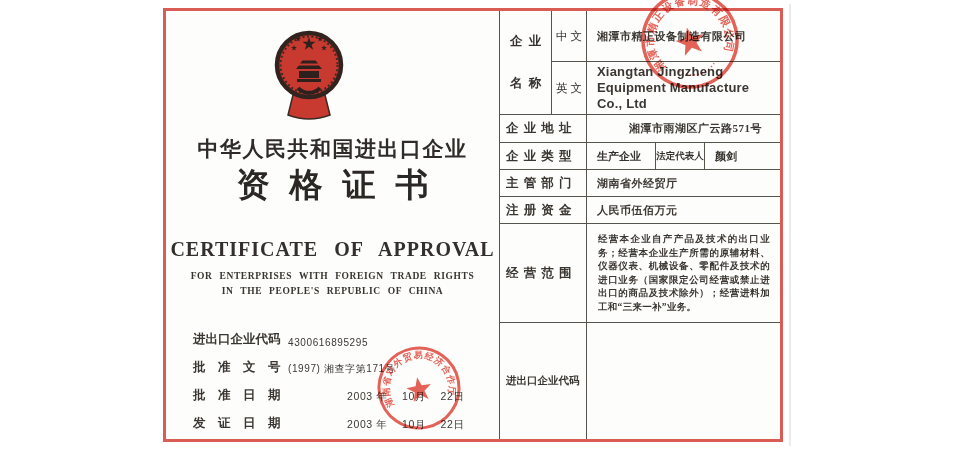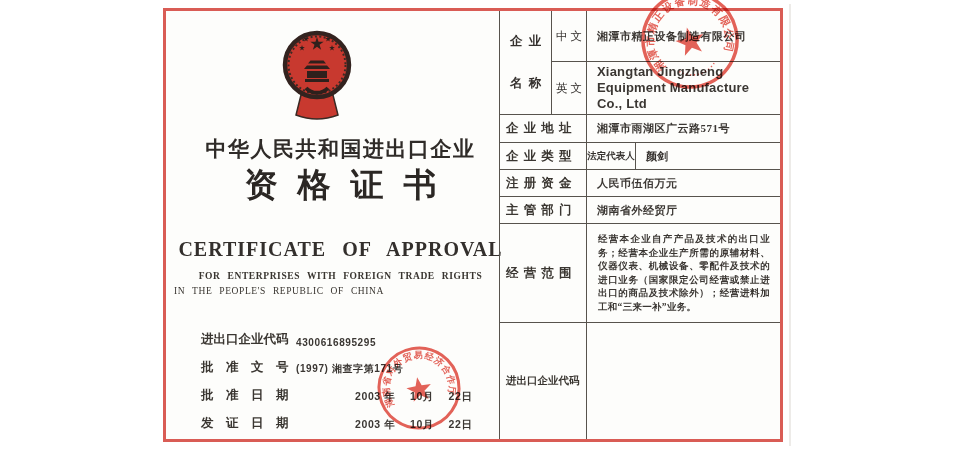--- a/index.html
+++ b/index.html
@@ -2,36 +2,36 @@
 <html><head>
 <meta charset="utf-8">
 <style>
   html,body{margin:0;padding:0;}
   body{background:#ffffff;font-family:"Liberation Serif","DejaVu Serif",serif;}
   .page{position:relative;width:975px;height:450px;background:#ffffff;overflow:hidden;}
   .scan-shadow{position:absolute;left:789px;top:4px;width:2px;height:442px;background:#edebe8;}
   .cert{position:absolute;left:163px;top:8px;width:620px;height:434px;border:3px solid #d95c55;
         box-sizing:border-box;background:#fdfdfb;color:#35312e;}
   
-  .left-pane{position:absolute;left:8px;top:0;width:333px;height:360px;}
+  .left-pane{position:absolute;left:0;top:0;width:333px;height:360px;}
   .emblem{position:absolute;left:107px;top:14px;width:72px;height:98px;}
   .t1{position:absolute;left:0;top:124px;width:333px;text-align:center;
       font-size:21px;font-weight:600;letter-spacing:1.5px;color:#2f2b28;white-space:nowrap;}
   .t2wrap{position:absolute;left:0;top:152px;width:333px;display:flex;justify-content:center;}
   .t2{font-size:33px;font-weight:700;letter-spacing:20px;margin-right:-20px;color:#2b2724;white-space:nowrap;}
   .ten{position:absolute;left:0;top:227px;width:333px;text-align:center;font-size:20px;font-weight:700;
        letter-spacing:1px;word-spacing:10px;color:#332f2c;white-space:nowrap;}
   .tsub1{position:absolute;left:0;top:260px;width:333px;text-align:center;font-size:9.5px;font-weight:700;
        letter-spacing:.6px;word-spacing:4px;color:#38342f;white-space:nowrap;}
-  .tsub2{position:absolute;left:0;top:275px;width:333px;text-align:left;font-size:9.5px;font-weight:400;
+  .tsub2{position:absolute;left:0;top:275px;width:333px;text-align:center;font-size:9.5px;font-weight:700;
        letter-spacing:.6px;word-spacing:4px;color:#38342f;white-space:nowrap;}
   .info{position:absolute;left:27px;top:322px;width:300px;}
   .info-row{display:flex;align-items:flex-end;height:15px;margin-bottom:13px;}
   .info-label{width:92px;font-size:12.5px;font-weight:600;color:#3a3631;white-space:pre;flex:none;}
-  .info-value{margin-left:3px;font-size:10px;font-weight:700;letter-spacing:.6px;color:#3b3733;
+  .info-value{margin-left:3px;font-size:10px;font-weight:400;letter-spacing:.6px;color:#3b3733;
               white-space:pre;font-family:"Liberation Sans","DejaVu Sans",sans-serif;}
   .info-row.date .info-value{margin-left:62px;font-size:10.5px;}
   
   .rtable{position:absolute;left:333px;top:0;width:281px;height:428px;border-left:1px solid #57534d;
           box-sizing:border-box;display:flex;flex-direction:column;}
   .rtable *{box-sizing:border-box;}
   .trow{display:flex;border-bottom:1px solid #57534d;flex:none;}
   .trow.last{border-bottom:none;flex:1;}
   .lbl{width:87px;border-right:1px solid #57534d;display:flex;align-items:center;padding-left:6px;
        font-size:12.5px;font-weight:600;word-spacing:2px;white-space:pre;color:#3a3631;flex:none;}
@@ -134,39 +134,40 @@
           </div>
           <div class="name-sub en">
             <div class="langc">英 文</div>
             <div class="val">
               <span class="en-name">Xiangtan Jingzheng Equipment Manufacture Co., Ltd</span>
             </div>
           </div>
         </div>
       </div>
 
-      <div class="trow" style="height:28px;">
+      <div class="trow" style="height:28px;gap:32px;">
         <div class="lbl">企 业 地 址</div>
         <div class="val">湘潭市雨湖区广云路571号</div>
       </div>
 
       <div class="trow" style="height:27px;">
         <div class="lbl">企 业 类 型</div>
+        <div class="type-val">生产企业</div>
         <div class="rep-lbl">法定代表人</div>
         <div class="rep-val">颜剑</div>
+      </div>
+
+      <div class="trow" style="height:27px;">
+        <div class="lbl">主 管 部 门</div>
+        <div class="val">湖南省外经贸厅</div>
       </div>
 
       <div class="trow" style="height:27px;">
         <div class="lbl">注 册 资 金</div>
         <div class="val">人民币伍佰万元</div>
-      </div>
-
-      <div class="trow" style="height:27px;">
-        <div class="lbl">主 管 部 门</div>
-        <div class="val">湖南省外经贸厅</div>
       </div>
 
       <div class="trow" style="height:99px;">
         <div class="lbl">经 营 范 围</div>
         <div class="scope-val">经营本企业自产产品及技术的出口业务；经营本企业生产所需的原辅材料、仪器仪表、机械设备、零配件及技术的进口业务（国家限定公司经营或禁止进出口的商品及技术除外）；经营进料加工和“三来一补”业务。</div>
       </div>
 
       <div class="trow last">
         <div class="lbl compact">进出口企业代码</div>
         <div class="val"></div>

